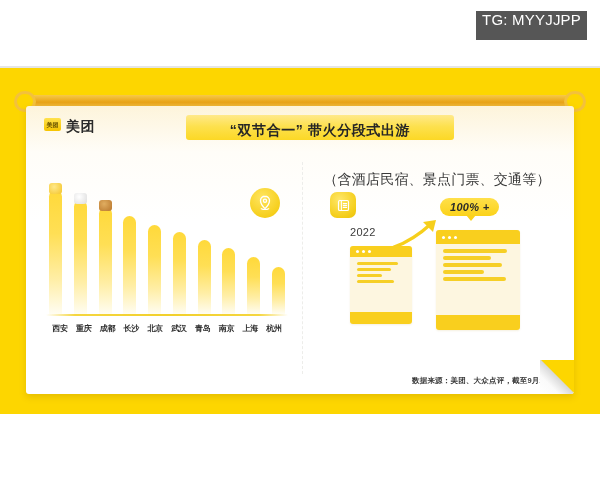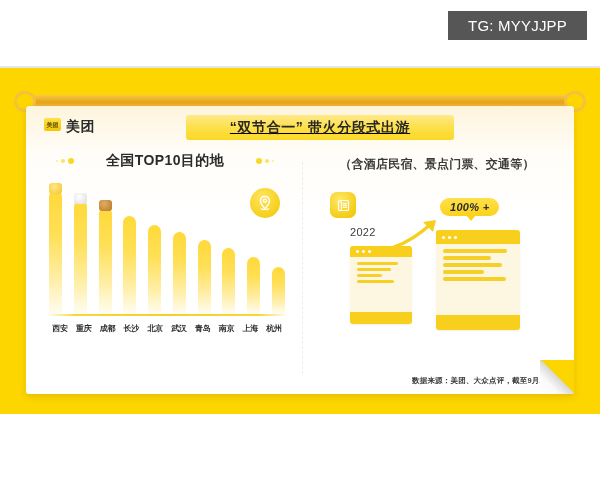--- a/index.html
+++ b/index.html
@@ -7,22 +7,22 @@
     width:600px;height:480px;
     background:#ffffff;
     font-family:"Liberation Sans","DejaVu Sans",sans-serif;
     overflow:hidden;position:relative;
   }
   .stage{position:absolute;left:0;top:0;width:600px;height:480px;}
 
   
   .wm{
     position:absolute;background:#565656;color:#ffffff;
-    font-size:15px;letter-spacing:.2px;display:flex;align-items:center;
-    justify-content:center;padding:0 20px;white-space:nowrap;
+    font-size:15px;letter-spacing:.2px;display:flex;
+    justify-content:center;padding:0 6px;white-space:nowrap;
   }
   #wm-top{right:13px;top:11px;height:29px;}
   #wm-bottom{left:14px;bottom:13px;height:30px;font-size:15px;}
 
   
   .poster{
     position:absolute;left:0;top:68px;width:600px;height:346px;
     background:#fdd600;
   }
   .poster:before{ 
@@ -64,42 +64,42 @@
     width:17px;height:13px;border-radius:2px;
     background:linear-gradient(180deg,#ffe14d,#f6c400);
     display:flex;align-items:center;justify-content:center;
     font-size:6px;color:#6a5400;font-weight:bold;line-height:1;
   }
   .brand-name{font-size:14px;font-weight:bold;color:#2b2b2b;letter-spacing:.5px;}
 
   .title-pill{
     position:absolute;left:160px;top:9px;width:268px;height:25px;
     background:linear-gradient(180deg,#ffe98a 0%,#fde14f 45%,#fcd825 100%);
-    border-radius:3px;display:flex;align-items:center;justify-content:center;text-decoration:underline;
+    border-radius:3px;display:flex;align-items:flex-end;justify-content:center;
   }
   .title-pill span{
     font-size:14px;font-weight:bold;color:#262626;letter-spacing:.6px;white-space:nowrap;
   }
 
   
   .col-left{position:absolute;left:6px;top:46px;width:266px;height:232px;}
   .col-right{position:absolute;left:280px;top:46px;width:262px;height:232px;}
   .divider{
     position:absolute;left:276px;top:56px;width:0;height:212px;
     border-left:1px dashed #ededea;
   }
 
   .sect-head{
     position:relative;text-align:center;font-size:14px;font-weight:bold;
     color:#2b2b2b;letter-spacing:.4px;
   }
   .sect-head.r{font-size:13.5px;}
   .sect-sub{
-    text-align:center;font-size:12px;font-weight:bold;color:#3a3a3a;
-    margin-top:4px;letter-spacing:.2px;
+    text-align:center;font-size:14px;font-weight:normal;color:#3a3a3a;
+    margin-top:19px;letter-spacing:.2px;
   }
   .dots{position:absolute;top:6px;display:flex;align-items:center;gap:3px;}
   .dots.l{left:24px;}
   .dots.r{right:24px;}
   .dots i{display:block;border-radius:50%;background:#fbd72b;}
   .dots i.a{width:6px;height:6px;}
   .dots i.b{width:4px;height:4px;opacity:.75;}
   .dots i.c{width:2px;height:2px;opacity:.5;}
 
   
@@ -201,33 +201,20 @@
         <span class="brand-name">美团</span>
       </div>
 
       <div class="title-pill">
         <span>“双节合一” 带火分段式出游</span>
       </div>
 
       <div class="divider"></div>
 
       <div class="col-left">
-        <div class="sect-head">
-          <span class="dots l">
-            <i class="c"></i>
-              <i class="b"></i>
-              <i class="a"></i>
-          </span>
-          <span>全国TOP10目的地</span>
-          <span class="dots r">
-            <i class="a"></i>
-              <i class="b"></i>
-              <i class="c"></i>
-          </span>
-        </div>
 
         <div class="chart">
           <div class="pin-badge">
             <svg width="18" height="18" viewBox="0 0 24 24" aria-hidden="true">
               <path d="M12 3c-3.3 0-6 2.6-6 5.9 0 4.4 6 10.6 6 10.6s6-6.2 6-10.6C18 5.6 15.3 3 12 3z" fill="none" stroke="#ffffff" stroke-width="1.8"></path>
               <circle cx="12" cy="9" r="2.1" fill="none" stroke="#ffffff" stroke-width="1.8"></circle>
               <path d="M7 19.6c1.4.7 3.1 1.1 5 1.1s3.6-.4 5-1.1" fill="none" stroke="#ffffff" stroke-width="1.5" stroke-linecap="round"></path>
             </svg>
           </div>
 

